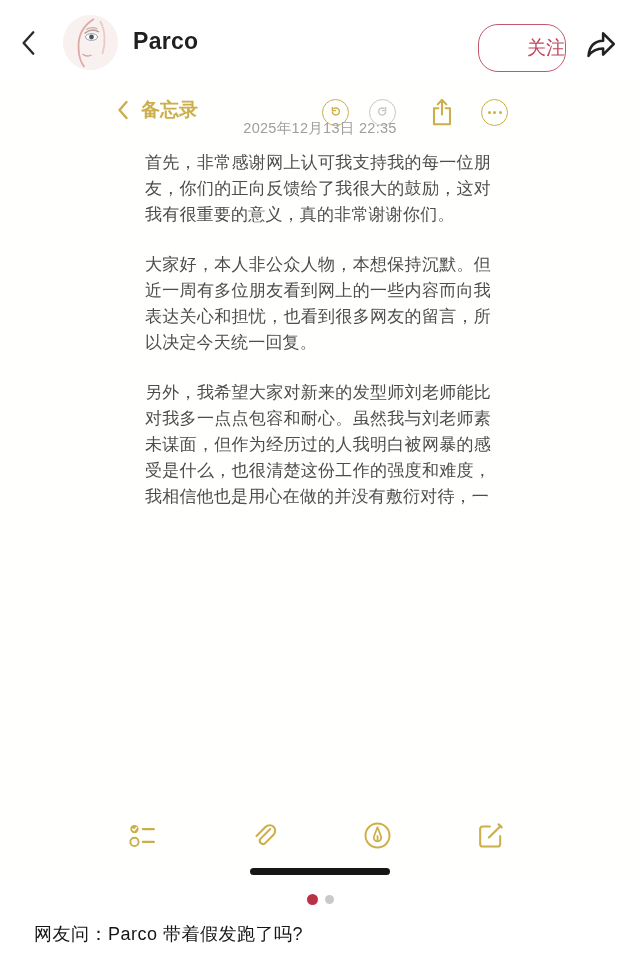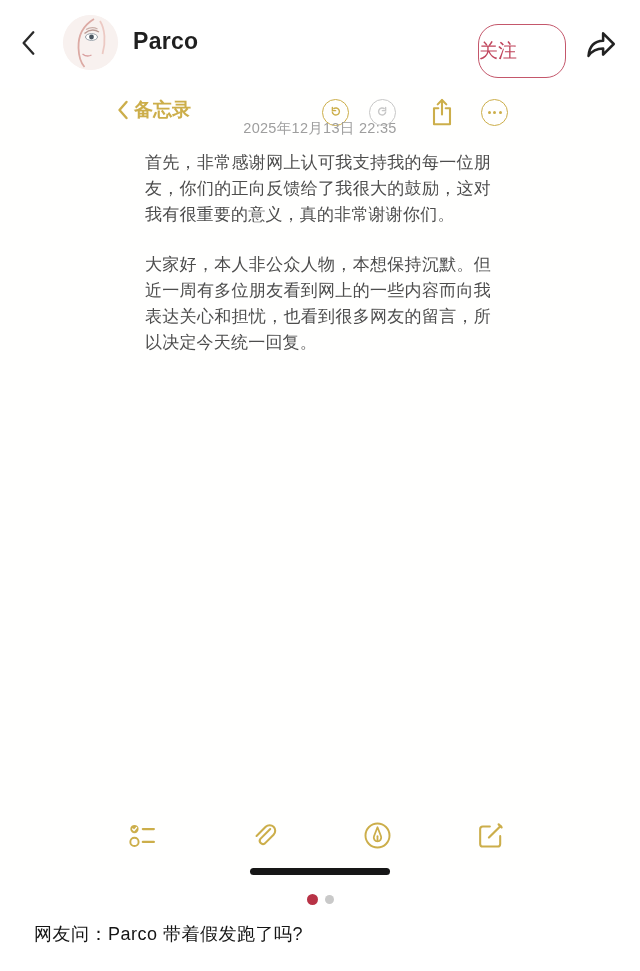--- a/index.html
+++ b/index.html
@@ -5,26 +5,26 @@
   html,body{margin:0;padding:0;}
   body{
     width:640px;height:971px;position:relative;background:#ffffff;
     font-family:"Liberation Sans", sans-serif;overflow:hidden;
   }
   .abs{position:absolute;}
   
   .back-btn{left:12px;top:24px;width:34px;height:38px;display:flex;align-items:center;justify-content:center;}
   .avatar{left:63px;top:15px;width:55px;height:55px;border-radius:50%;overflow:hidden;background:#f8f1ef;}
   .username{left:133px;top:28px;font-size:23px;font-weight:700;color:#1f1f1f;letter-spacing:.3px;}
-  .follow-btn{left:478px;top:24px;width:88px;height:54px;border:1.5px solid #c4576b;border-radius:20px;
-    color:#c0455c;font-size:19px;display:flex;align-items:center;justify-content:flex-start;background:#fff;box-sizing:border-box;}
+  .follow-btn{left:478px;top:24px;width:88px;height:48px;border:1.5px solid #c4576b;border-radius:20px;
+    color:#c0455c;font-size:19px;display:flex;align-items:center;justify-content:flex-end;background:#fff;box-sizing:border-box;}
   .share-post{left:580px;top:23px;width:42px;height:42px;display:flex;align-items:center;justify-content:center;}
   
   .note-shot{left:0;top:88px;width:640px;height:792px;background:#fffffe;}
-  .note-back{left:116px;top:97px;display:flex;align-items:center;gap:5px;color:#ccae4a;font-size:19px;font-weight:600;}
+  .note-back{left:116px;top:97px;display:flex;align-items:center;gap:12px;color:#ccae4a;font-size:19px;font-weight:600;}
   .icon-circle{width:27px;height:27px;border:1.6px solid #ccae4a;border-radius:50%;box-sizing:border-box;
     display:flex;align-items:center;justify-content:center;}
   .icon-circle.gray{border-color:#c7c7c7;}
   .undo-i{left:322px;top:99px;}
   .redo-i{left:369px;top:99px;}
   .noteshare-i{left:427px;top:96px;width:30px;height:32px;}
   .more-i{left:481px;top:99px;}
   .dot3{display:flex;gap:2.5px;}
   .dot3 i{width:3px;height:3px;border-radius:50%;background:#ccae4a;}
   .note-date{left:0;top:127px;width:640px;text-align:center;font-size:14.5px;color:#9e9e9e;letter-spacing:.3px;}
@@ -115,20 +115,21 @@
         <i></i>
         <i></i>
       </span>
   </div>
 
   <div class="abs note-date" style="top:31px;">2025年12月13日 22:35</div>
 
   <div class="abs note-body" style="top:62px;">
     <p>首先，非常感谢网上认可我支持我的每一位朋友，你们的正向反馈给了我很大的鼓励，这对我有很重要的意义，真的非常谢谢你们。</p>
     <p>大家好，本人非公众人物，本想保持沉默。但近一周有多位朋友看到网上的一些内容而向我表达关心和担忧，也看到很多网友的留言，所以决定今天统一回复。</p>
+    <p>另外，我希望大家对新来的发型师刘老师能比对我多一点点包容和耐心。虽然我与刘老师素未谋面，但作为经历过的人我明白被网暴的感受是什么，也很清楚这份工作的强度和难度，我相信他也是用心在做的并没有敷衍对待，一</p>
   </div>
 
   <div class="abs tool-i" style="left:128px;top:732px;">
     <svg width="31" height="31" viewBox="0 0 24 24">
       <circle cx="5" cy="7" r="3.2" fill="#ccae4a"></circle>
       <path d="M3.6 7 L4.7 8.1 L6.6 5.9" fill="none" stroke="#fff" stroke-width="1.1" stroke-linecap="round" stroke-linejoin="round"></path>
       <line x1="11.5" y1="7" x2="20" y2="7" stroke="#ccae4a" stroke-width="1.8" stroke-linecap="round"></line>
       <circle cx="5" cy="17" r="3.2" fill="none" stroke="#ccae4a" stroke-width="1.5"></circle>
       <line x1="11.5" y1="17" x2="20" y2="17" stroke="#ccae4a" stroke-width="1.8" stroke-linecap="round"></line>
     </svg>

